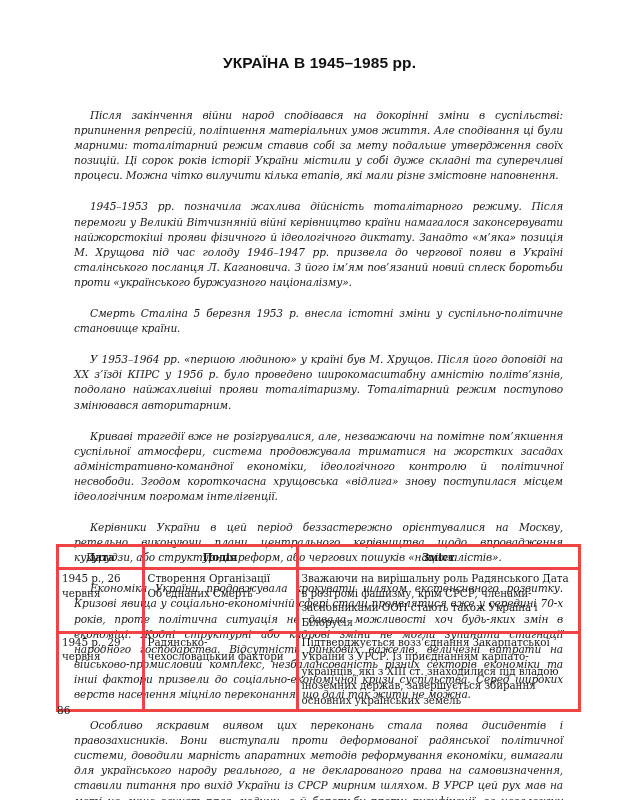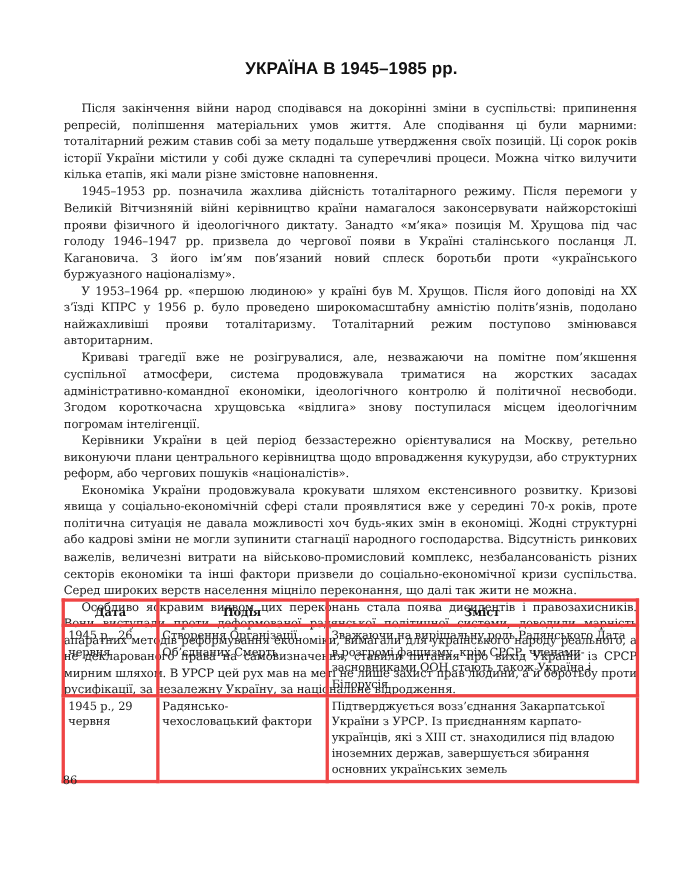--- a/index.html
+++ b/index.html
@@ -13,21 +13,21 @@
     text-align: center;
     font-family: "Liberation Sans", "DejaVu Sans", sans-serif;
     font-weight: bold; font-size: 15.5px; letter-spacing: 0.1px;
     color: #111;
   }
   .body-text {
     position: absolute; top: 92px; left: 58px; width: 521px;
     font-size: 10.6px; line-height: 15.1px;
     text-align: justify; letter-spacing: -0.15px;
   }
-  .body-text p { margin: 0; text-indent: 16px; }
+  .body-text p { margin: 16px; text-indent: 16px; font-style: italic; }
   table.events {
     position: absolute; top: 544px; left: 56px; width: 525px;
     border-collapse: collapse;
     font-size: 10.4px; line-height: 14.4px; letter-spacing: -0.1px;
   }
   table.events th, table.events td {
     border: 3px solid #ef4444; vertical-align: top;
     padding: 1px 3px 2px 3px; text-align: left;
   }
   table.events th {
@@ -43,20 +43,21 @@
   }
 </style>
 </head>
 <body>
 
 <div class="title">УКРАЇНА В 1945–1985 рр.</div>
 
 <div class="body-text">
   <p>Після закінчення війни народ сподівався на докорінні зміни в суспільстві: припинення репресій, поліпшення матеріальних умов життя. Але сподівання ці були марними: тоталітарний режим ставив собі за мету подальше утвердження своїх позицій. Ці сорок років історії України містили у собі дуже складні та суперечливі процеси. Можна чітко вилучити кілька етапів, які мали різне змістовне наповнення.</p>
   <p>1945–1953 рр. позначила жахлива дійсність тоталітарного режиму. Після перемоги у Великій Вітчизняній війні керівництво країни намагалося законсервувати найжорстокіші прояви фізичного й ідеологічного диктату. Занадто «м’яка» позиція М. Хрущова під час голоду 1946–1947 рр. призвела до чергової появи в Україні сталінського посланця Л. Кагановича. З його ім’ям пов’язаний новий сплеск боротьби проти «українського буржуазного націоналізму».</p>
+  <p>Смерть Сталіна 5 березня 1953 р. внесла істотні зміни у суспільно-політичне становище країни.</p>
   <p>У 1953–1964 рр. «першою людиною» у країні був М. Хрущов. Після його доповіді на ХХ з’їзді КПРС у 1956 р. було проведено широкомасштабну амністію політв’язнів, подолано найжахливіші прояви тоталітаризму. Тоталітарний режим поступово змінювався авторитарним.</p>
   <p>Криваві трагедії вже не розігрувалися, але, незважаючи на помітне пом’якшення суспільної атмосфери, система продовжувала триматися на жорстких засадах адміністративно-командної економіки, ідеологічного контролю й політичної несвободи. Згодом короткочасна хрущовська «відлига» знову поступилася місцем ідеологічним погромам інтелігенції.</p>
   <p>Керівники України в цей період беззастережно орієнтувалися на Москву, ретельно виконуючи плани центрального керівництва щодо впровадження кукурудзи, або структурних реформ, або чергових пошуків «націоналістів».</p>
   <p>Економіка України продовжувала крокувати шляхом екстенсивного розвитку. Кризові явища у соціально-економічній сфері стали проявлятися вже у середині 70-х років, проте політична ситуація не давала можливості хоч будь-яких змін в економіці. Жодні структурні або кадрові зміни не могли зупинити стагнації народного господарства. Відсутність ринкових важелів, величезні витрати на військово-промисловий комплекс, незбалансованість різних секторів економіки та інші фактори призвели до соціально-економічної кризи суспільства. Серед широких верств населення міцніло переконання, що далі так жити не можна.</p>
   <p>Особливо яскравим виявом цих переконань стала поява дисидентів і правозахисників. Вони виступали проти деформованої радянської політичної системи, доводили марність апаратних методів реформування економіки, вимагали для українського народу реального, а не декларованого права на самовизначення, ставили питання про вихід України із СРСР мирним шляхом. В УРСР цей рух мав на меті не лише захист прав людини, а й боротьбу проти русифікації, за незалежну Україну, за національне відродження.</p>
 </div>
 
 <table class="events">
   <thead>
     <tr>

